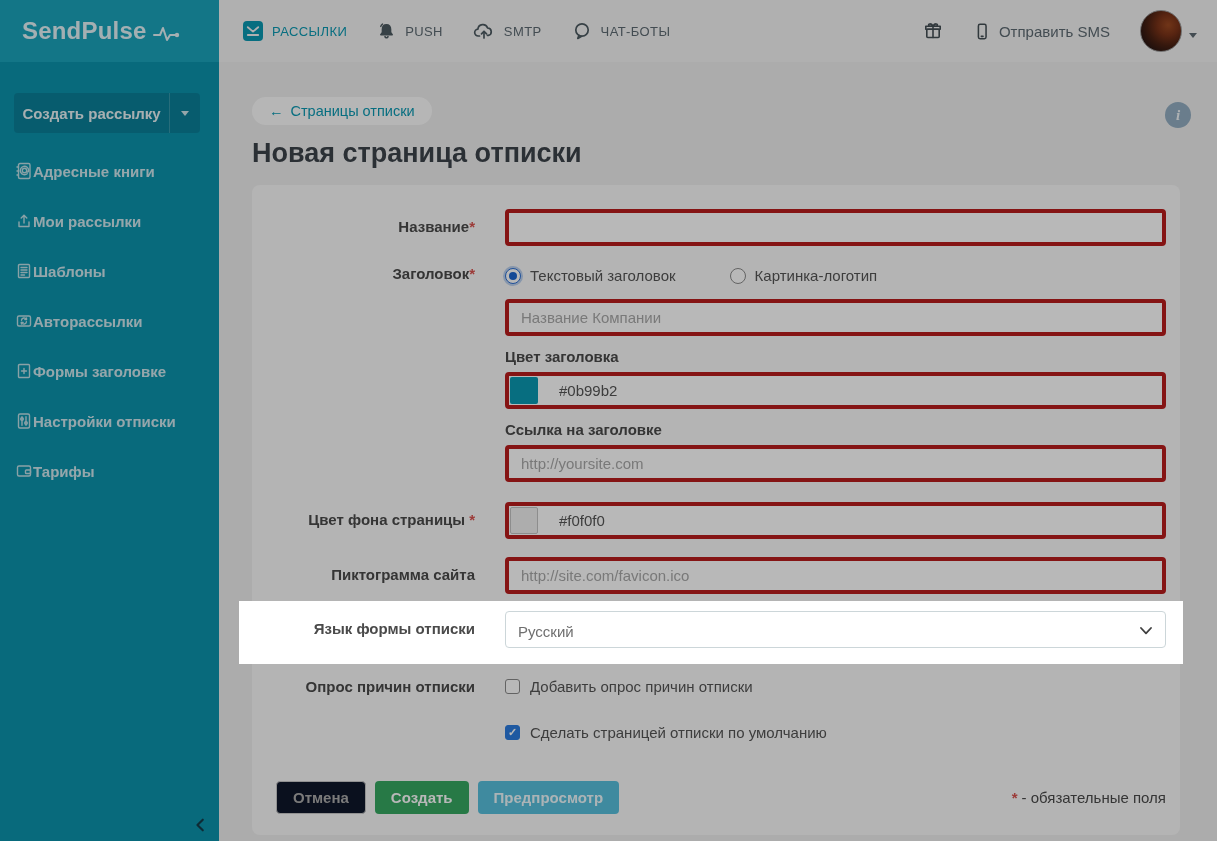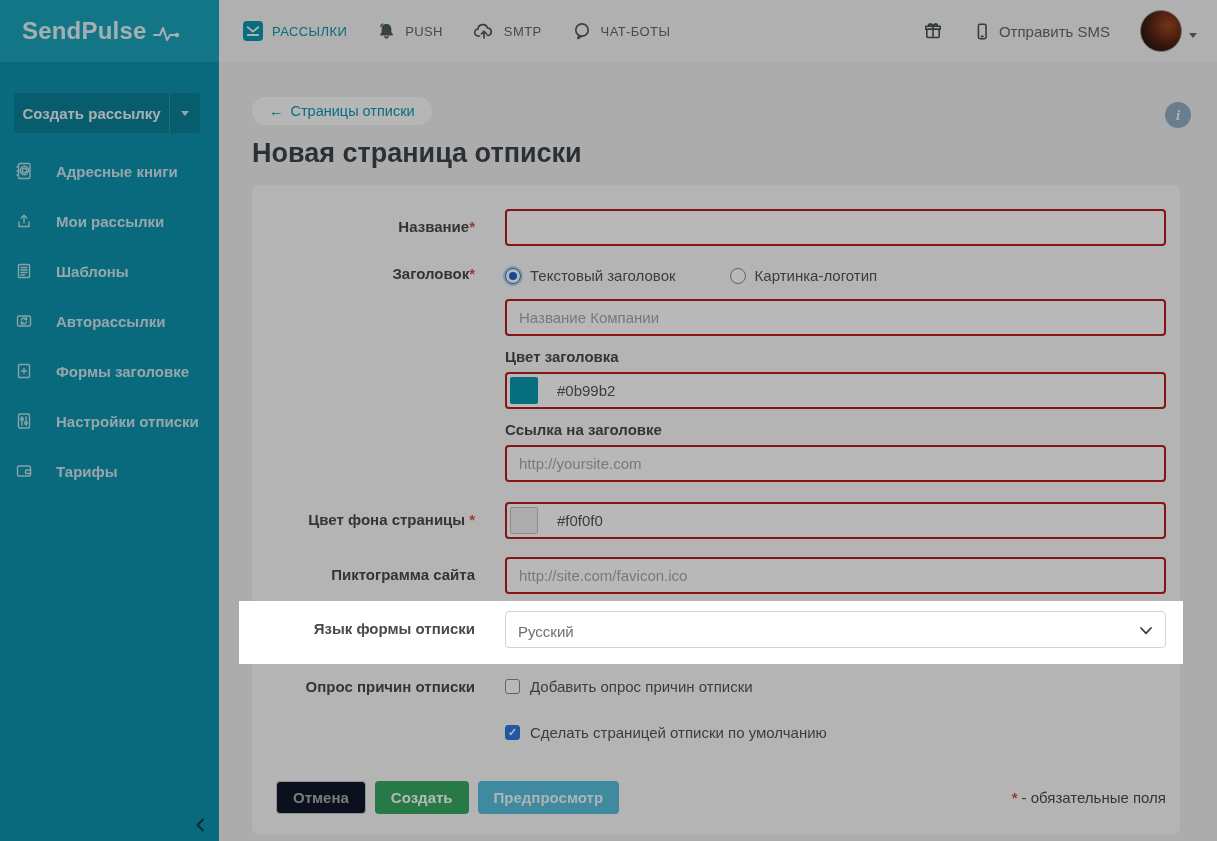--- a/index.html
+++ b/index.html
@@ -16,21 +16,21 @@
   .logo-text { color:#e3f3f7; font-size:24px; font-weight:700; letter-spacing:0.2px; }
   .logo-pulse { margin-top:4px; }
   .create-btn { display:flex; width:186px; height:40px; margin:31px 0 0 14px; border-radius:4px;
     background:#0b8099; color:#e8f3f6; font-weight:700; font-size:15px; cursor:pointer; }
   .create-btn-main { flex:1; display:flex; align-items:center; justify-content:center; }
   .create-btn-caret { width:31px; display:flex; align-items:center; justify-content:center;
     border-left:1px solid rgba(255,255,255,0.18); }
   .tri-down { width:0; height:0; border-left:4px solid transparent; border-right:4px solid transparent;
     border-top:5px solid #cfe6ec; }
   .side-menu { margin-top:13px; }
-  .side-item { height:50px; display:flex; align-items:center; padding-left:15px; gap:23px;
+  .side-item { height:50px; display:flex; align-items:center; padding-left:15px; gap:0;
     color:#cfe7ed; font-weight:700; font-size:15px; cursor:pointer; }
   .side-item svg { flex-shrink:0; opacity:0.92; }
   .collapse-chevron { position:absolute; bottom:4px; right:10px; cursor:pointer; }
 
   
   .main { flex:1; display:flex; flex-direction:column; min-width:0; }
   .topbar { height:62px; background:#f4f4f4; display:flex; align-items:center; padding:0 20px 0 24px; flex-shrink:0; }
   .nav-item { display:flex; align-items:center; gap:9px; margin-right:30px; color:#5d6a72;
     font-size:13px; letter-spacing:0.4px; cursor:pointer; position:relative; white-space:nowrap; }
   .nav-item.active { color:#0b99b2; }
@@ -57,21 +57,21 @@
     padding:24px 14px 0 24px; }
 
   .form-row { display:flex; margin-bottom:17px; }
   .row-label { width:229px; flex-shrink:0; text-align:right; padding:9px 30px 0 0;
     font-weight:700; font-size:15px; color:#4a4a4a; }
   .row-label.tight { padding-top:2px; }
   .row-field { flex:1; min-width:0; }
   .req { color:#d9534f; font-weight:700; }
   .req.spaced { margin-left:4px; }
 
-  .inp { width:100%; height:37px; background:#fff; border:2px solid #b91c1c; border-radius:4px;
+  .inp { width:100%; height:37px; background:#fff; border:4px solid #b91c1c; border-radius:4px;
     padding:0 12px; font-size:15px; color:#555; font-family:"Liberation Sans", sans-serif; }
   .inp::placeholder { color:#a8a8a8; opacity:1; }
 
   .sub-label { font-weight:700; font-size:15px; color:#4a4a4a; margin:12px 0 7px; }
   .color-field { position:relative; }
   .color-field .inp { padding-left:50px; }
   .swatch { position:absolute; left:5px; top:5px; width:28px; height:27px; border-radius:2px; }
   .swatch.bordered { border:1px solid #c4c4c4; }
 
   .radio-row { display:flex; align-items:center; gap:6px; padding-top:4px; }

